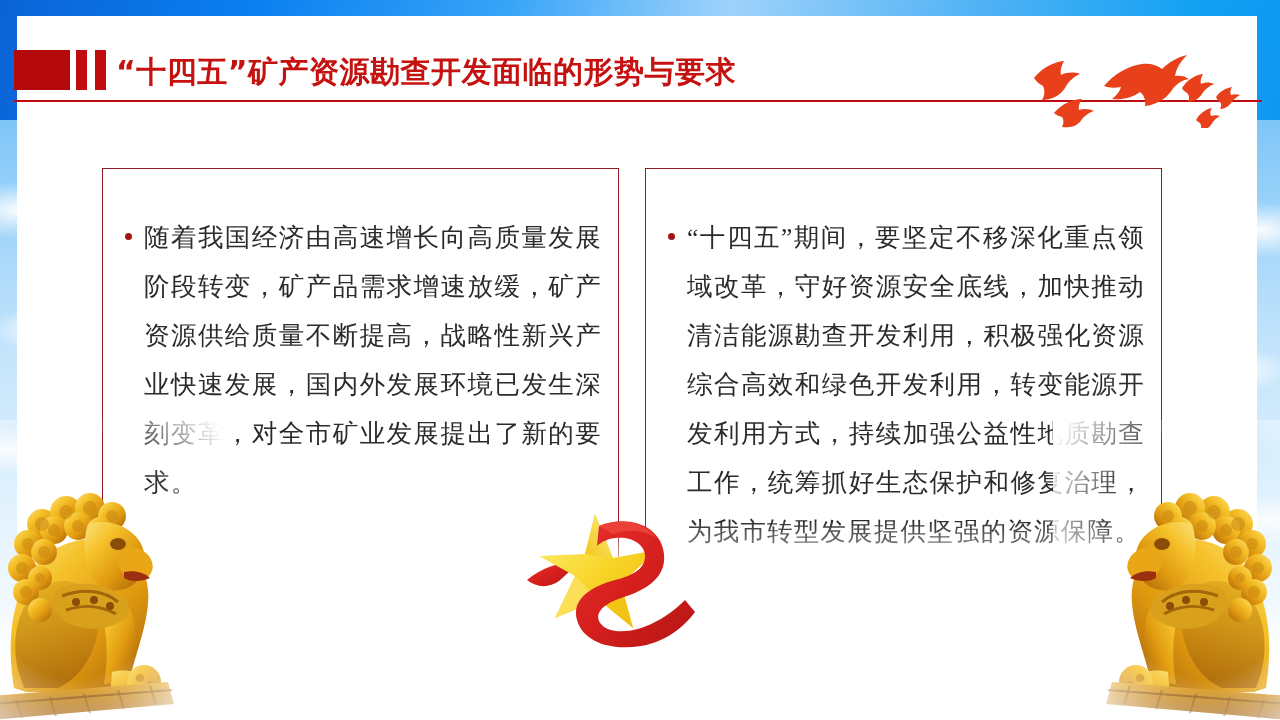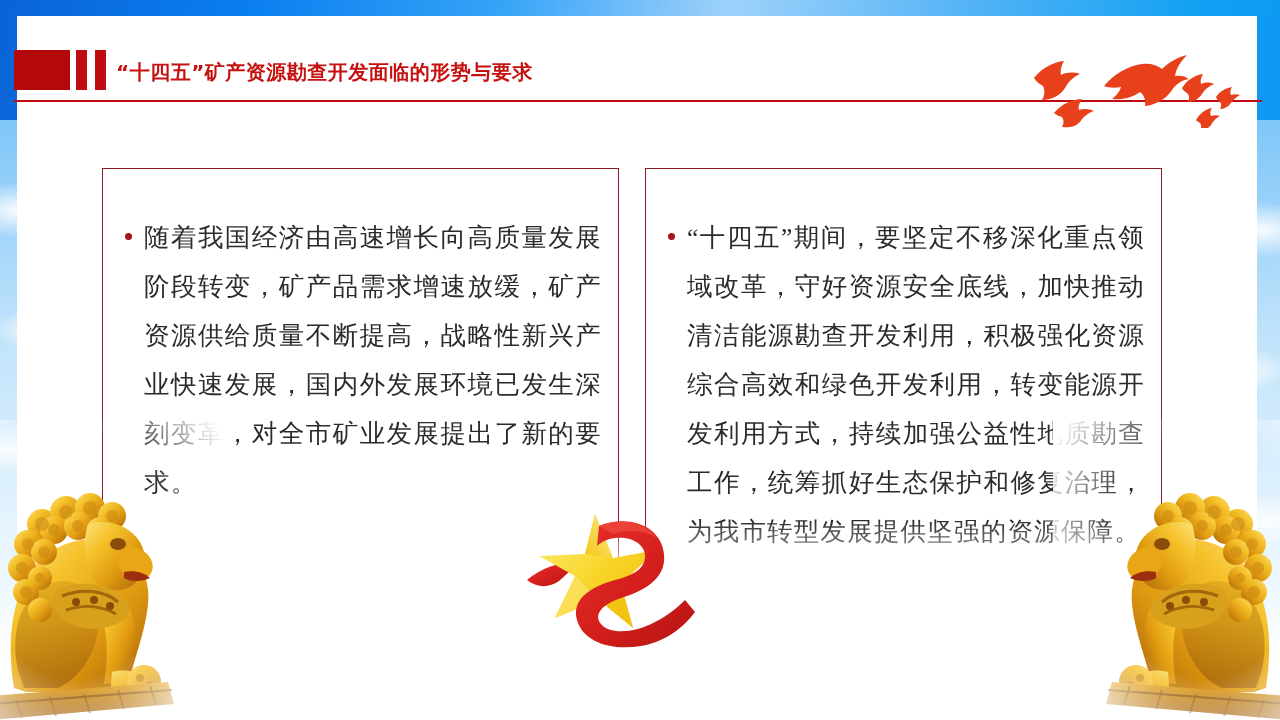--- a/index.html
+++ b/index.html
@@ -79,21 +79,21 @@
     background: #c00c10;
   }
   .title-bar-1 { left: 76px; }
   .title-bar-2 { left: 95px; }
   .slide-title {
     position: absolute;
     left: 116px; top: 0px;
     height: 56px;
     line-height: 56px;
     font-family: "DejaVu Sans", "Liberation Sans", sans-serif;
-    font-size: 20px;
+    font-size: 30px;
     font-weight: bold;
     color: #c5110f;
     letter-spacing: .5px;
     white-space: nowrap;
   }
   .title-underline {
     position: absolute;
     left: 14px; top: 56px;
     width: 1248px; height: 2px;
     background: #c00c10;

